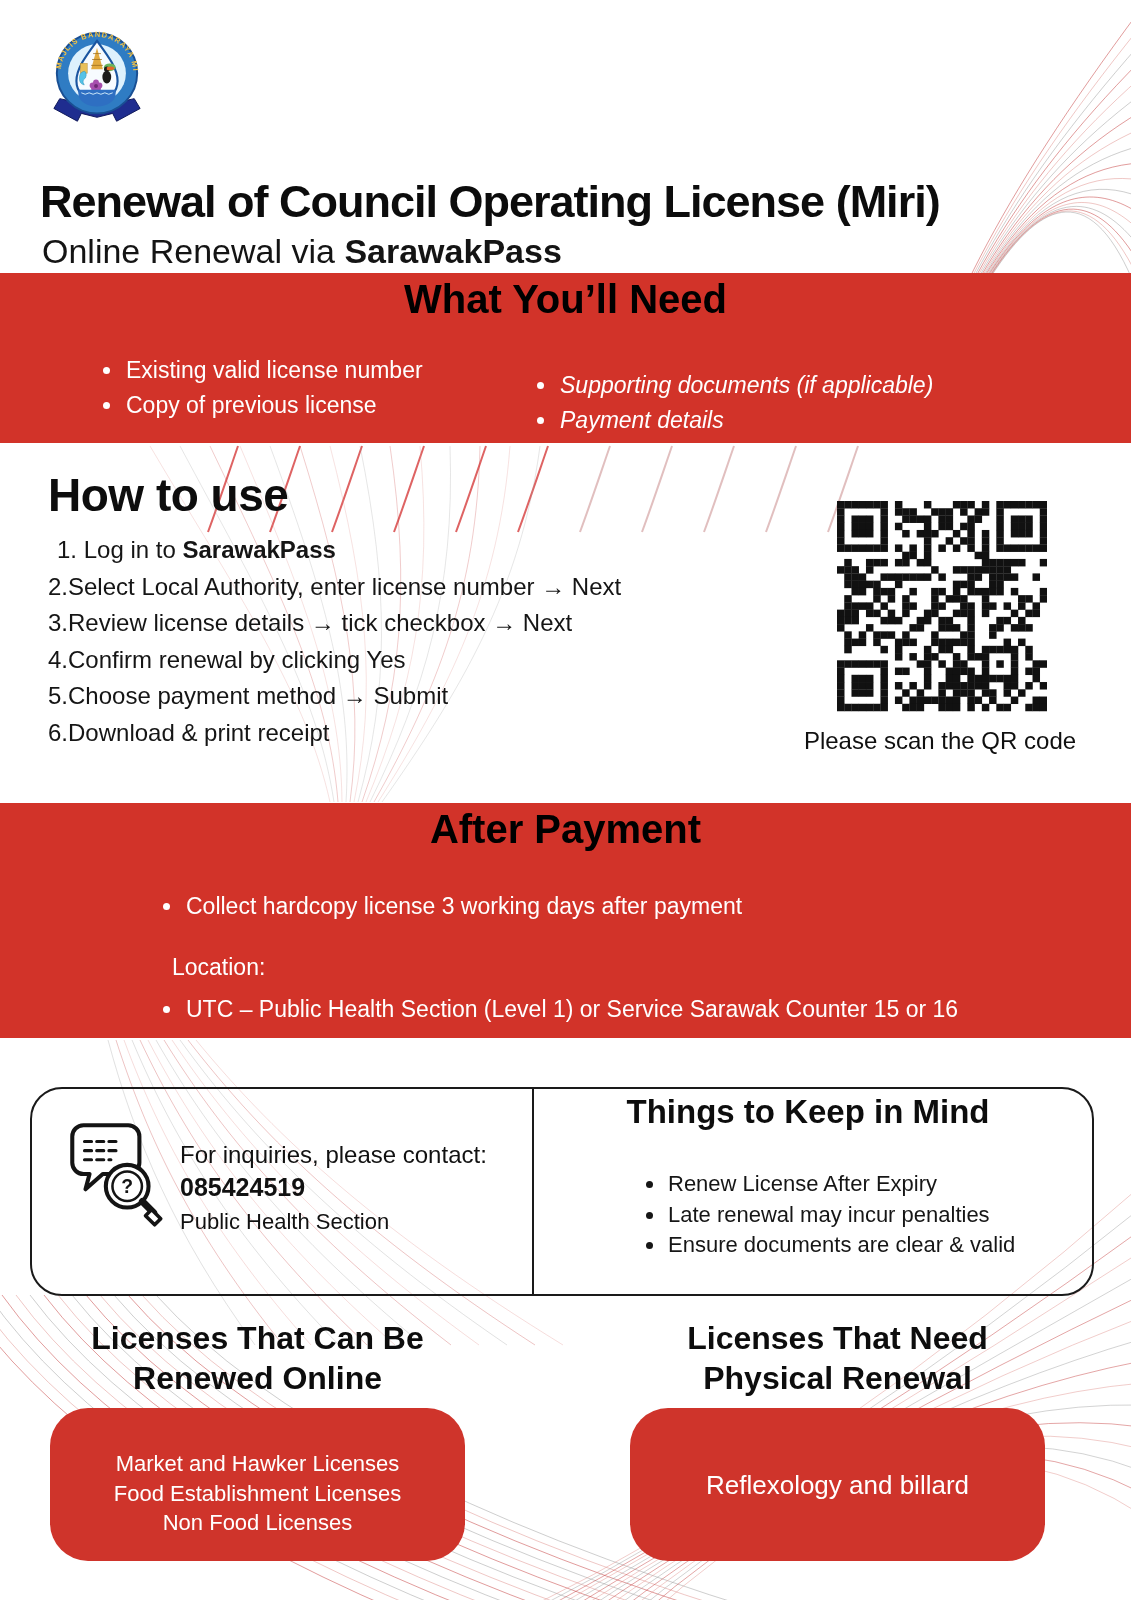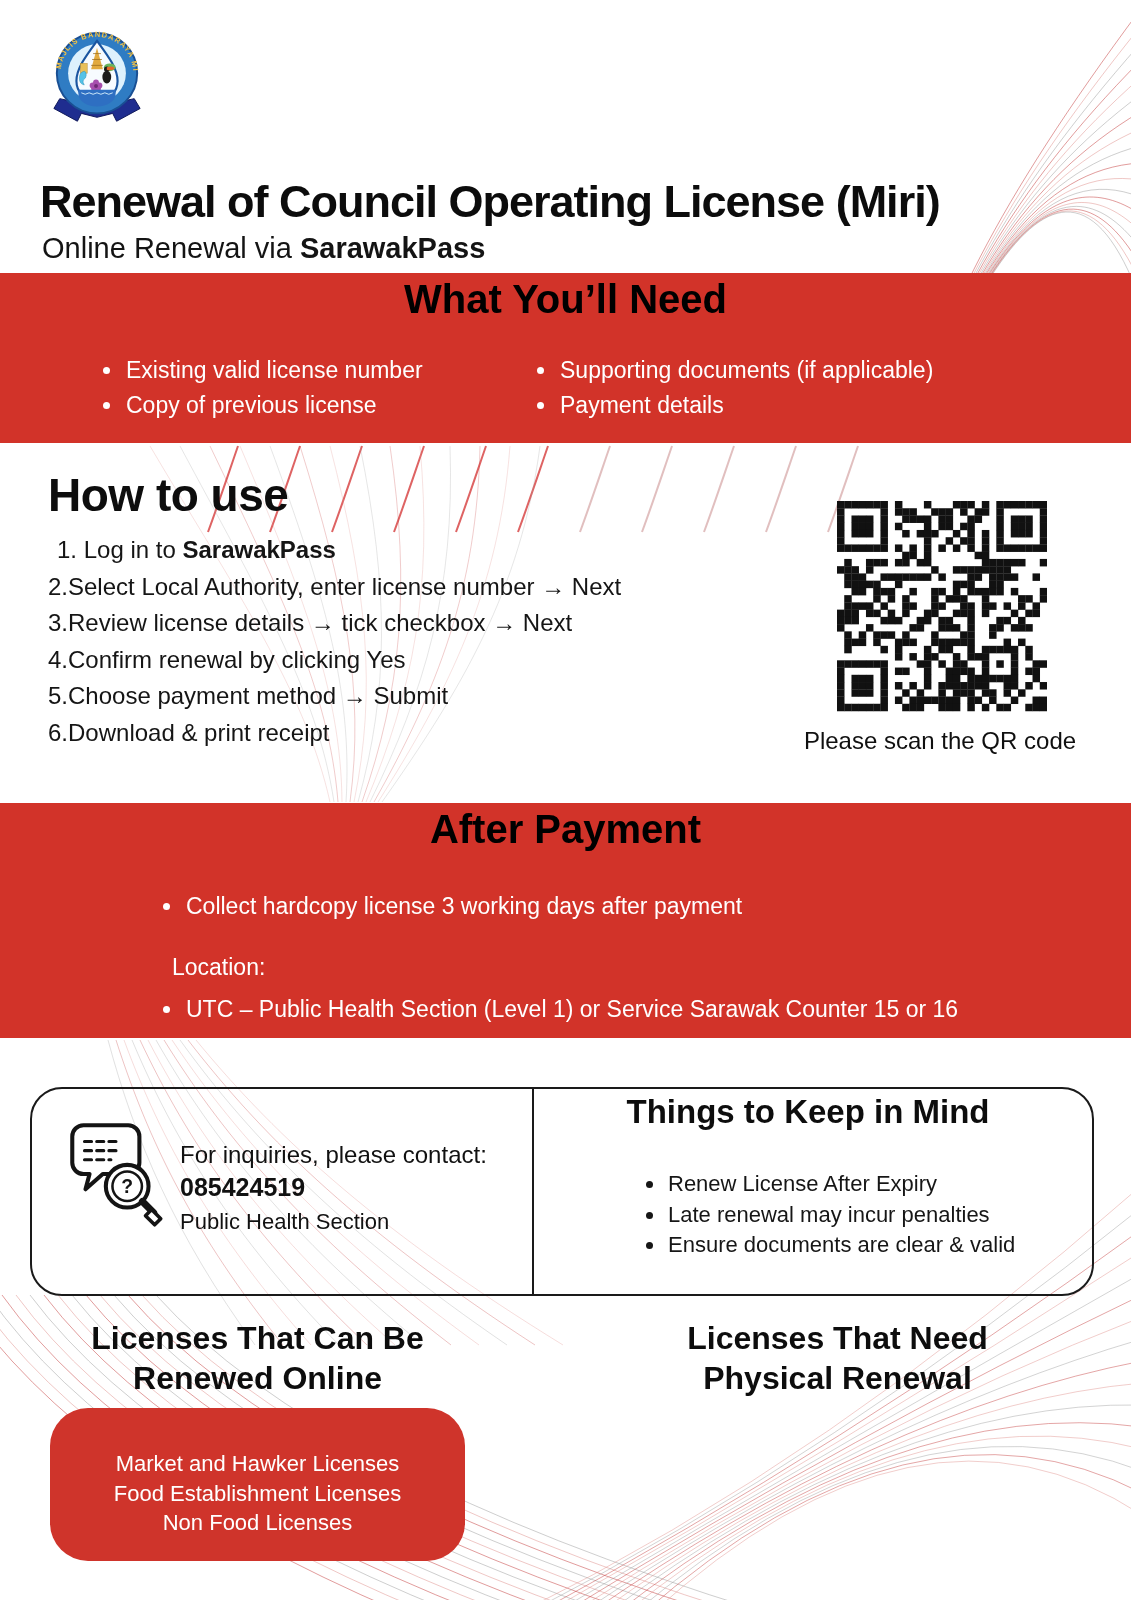--- a/index.html
+++ b/index.html
@@ -4,31 +4,31 @@
 <style>
   html,body{margin:0;padding:0;background:#ffffff;}
   #poster{position:relative;width:1131px;height:1600px;background:#fff;overflow:hidden;
           font-family:"Liberation Sans",sans-serif;color:#111;}
   #bg{position:absolute;left:0;top:0;z-index:0;}
   .abs{position:absolute;z-index:1;}
 
   
   .logo{left:48px;top:26px;width:98px;height:114px;}
   .title{left:40px;top:176px;font-size:45px;font-weight:800;letter-spacing:-1px;color:#0c0c0c;white-space:nowrap;}
-  .subtitle{left:42px;top:232px;font-size:29px;color:#141414;white-space:nowrap;}
+  .subtitle{left:42px;top:232px;font-size:34px;color:#141414;white-space:nowrap;}
 
   
   .banner{left:0;width:1131px;background:#d23329;}
   .banner1{top:273px;height:170px;}
   .banner2{top:803px;height:235px;}
   .b-head{margin:0;text-align:center;font-size:40px;font-weight:800;color:#000;padding-top:4px;}
   ul.rlist{margin:0;padding-left:26px;color:#fff;font-size:23px;line-height:35px;list-style:disc;}
   li{padding-left:2px;}
   .wyn1{left:98px;top:80px;}
-  .wyn2{left:532px;top:80px;}
+  .wyn2{left:532px;top:95px;font-style:italic;}
   .ap-b1{left:158px;top:86px;text-align:center;}
   .loc-label{left:172px;top:151px;font-size:23px;color:#fff;}
   .ap-b2{left:158px;top:189px;}
 
   
   .how{left:48px;top:468px;}
   .how h2{margin:0 0 10px 0;font-size:46px;font-weight:800;letter-spacing:-0.5px;color:#0d0d0d;}
   .step{font-size:24px;line-height:36.5px;color:#151515;white-space:nowrap;}
   .step:first-of-type{padding-left:9px;}
   .qr-box{left:837px;top:500px;width:210px;height:212px;}
@@ -683,14 +683,17 @@
       <div>Market and Hawker Licenses</div>
       <div>Food Establishment Licenses</div>
       <div>Non Food Licenses</div>
     </div>
   </div>
 
   <div class="abs bh bh-right">
     <div>Licenses That Need</div>
     <div>Physical Renewal</div>
   </div>
+  <div class="abs red-card card-right">
+    <div class="card-single">Reflexology and billard</div>
+  </div>
 
 </div>
 
 </body></html>

